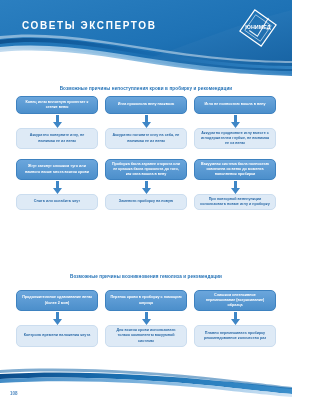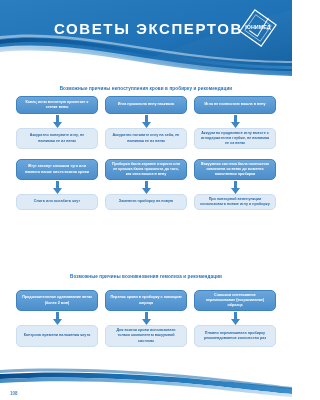--- a/index.html
+++ b/index.html
@@ -9,22 +9,22 @@
     font-family:"Liberation Sans","DejaVu Sans",sans-serif;
     overflow:hidden;position:relative;
   }
   #page{position:relative;width:292px;height:400px;overflow:hidden;background:#fff;}
 
   
   .header{position:absolute;left:0;top:0;width:292px;height:76px;overflow:hidden;}
   .header-svg{position:absolute;left:0;top:0;}
   .header-title{
     position:absolute;left:22px;top:20px;
-    color:#ffffff;font-size:15px;font-weight:bold;
-    letter-spacing:1.6px;white-space:nowrap;margin-left:32px;
+    color:#ffffff;font-size:10px;font-weight:bold;
+    letter-spacing:1.6px;white-space:nowrap;
   }
   .logo{position:absolute;left:236px;top:8px;width:44px;height:40px;}
 
   
   .sec-title{
     position:absolute;left:0;width:292px;text-align:center;
     color:#1F6FB5;font-size:4.6px;font-weight:bold;letter-spacing:.12px;
   }
   #sec1-title{top:86px;}
   #sec2-title{top:274px;}

